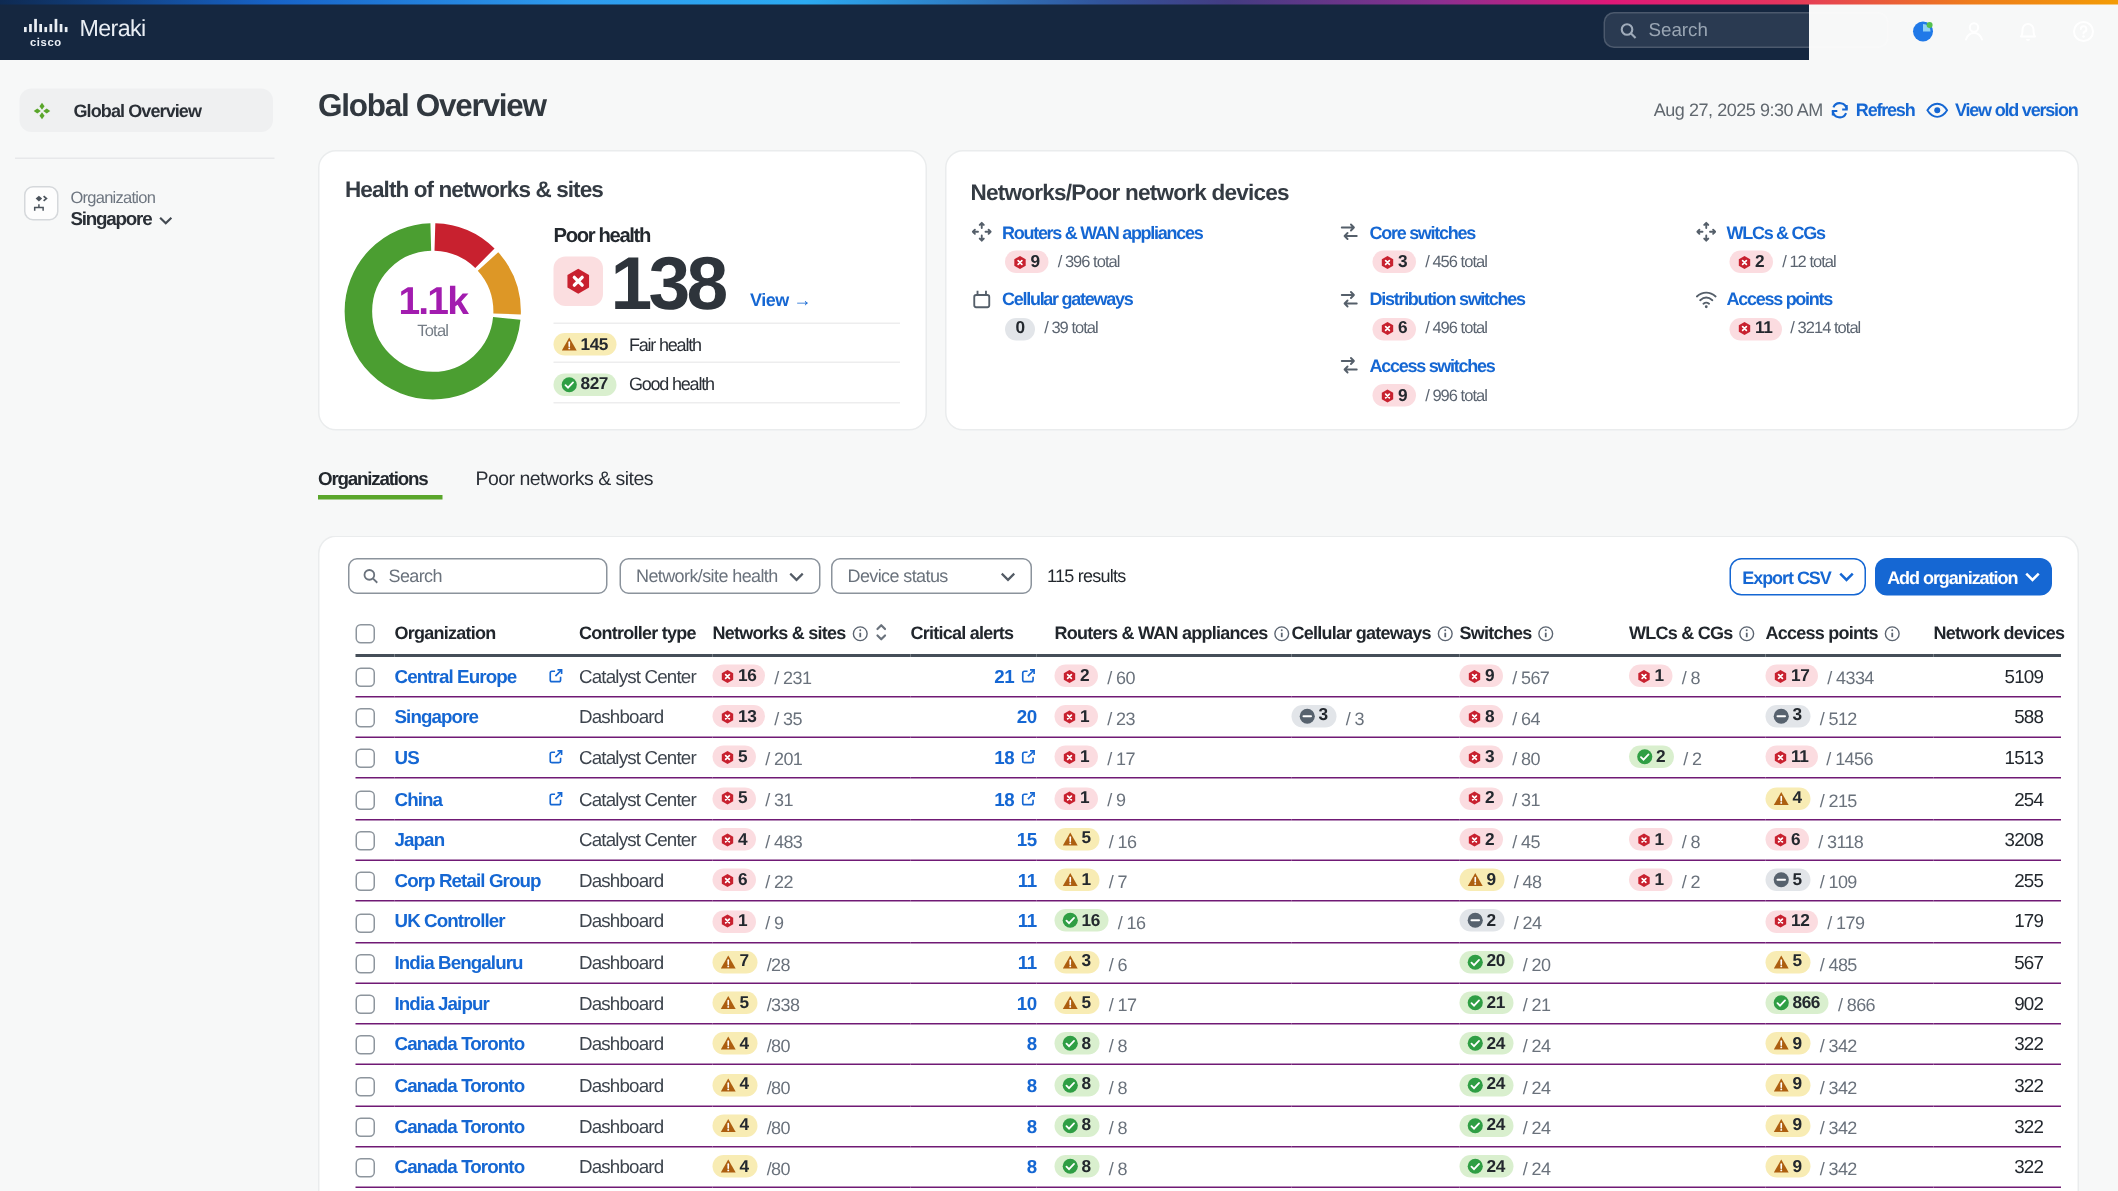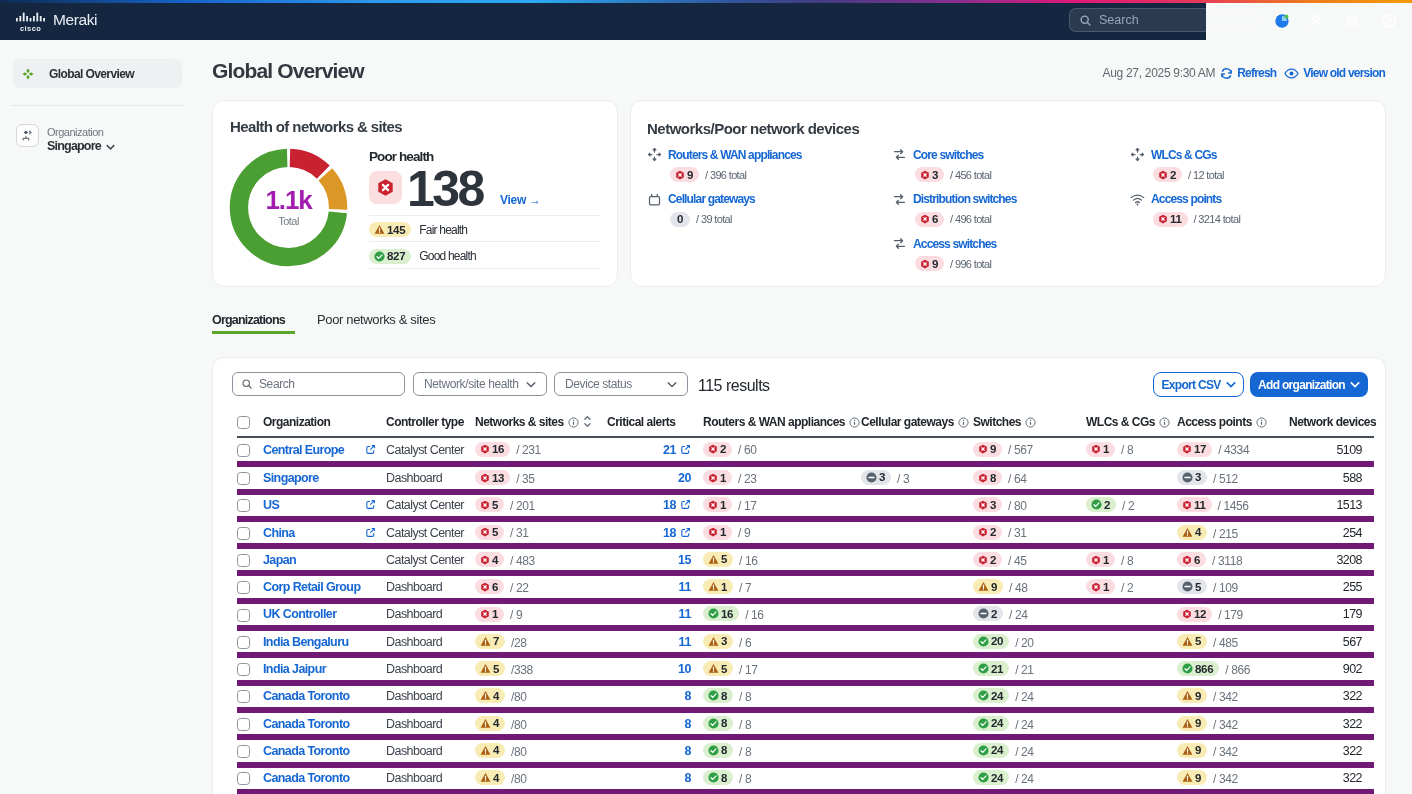--- a/index.html
+++ b/index.html
@@ -69,34 +69,34 @@
 #tab1 { font-weight:bold; border-bottom:3px solid #5aa62b; padding-right:10px; font-size:12.5px; letter-spacing:-0.8px; }
 #tab2 { margin-left:22px; color:#2a2f36; font-size:13px; letter-spacing:-0.35px; }
 
 
 #tcard { position:absolute; left:212px; top:357px; width:1174px; height:437px; background:#fff; border:1px solid #eaeced; border-radius:12px 12px 0 0; border-bottom:none; }
 #controls { position:absolute; left:232px; top:372px; height:24px; }
 .inputbox { position:absolute; top:0; height:24px; border:1.5px solid #8b939c; border-radius:6px; background:#fff; display:flex; align-items:center; font-size:12px; color:#6a727c; white-space:nowrap; letter-spacing:-0.4px; }
 #srch { left:0; width:173px; padding-left:8px; gap:6px; }
 #sel1 { left:181px; width:134px; padding:0 10px; justify-content:space-between; }
 #sel2 { left:322px; width:134px; padding:0 10px; justify-content:space-between; }
-#results { position:absolute; left:466px; top:5px; font-size:16px; color:#23282e; white-space:nowrap; letter-spacing:-0.5px; }
+#results { position:absolute; left:466px; top:5px; font-size:12px; color:#23282e; white-space:nowrap; letter-spacing:-0.5px; }
 #btn-export { position:absolute; left:1153px; top:372px; width:91px; white-space:nowrap; height:25px; border:1.5px solid #1567d3; border-radius:8px; background:#fff;
   display:flex; align-items:center; justify-content:center; gap:5px; font-size:12px; font-weight:bold; color:#1567d3; letter-spacing:-0.7px; }
 #btn-add { position:absolute; left:1250px; top:372px; width:118px; white-space:nowrap; font-size:12.5px; height:25px; border-radius:8px; background:#1567d3;
   display:flex; align-items:center; justify-content:center; gap:5px; font-size:12px; font-weight:bold; color:#fff; letter-spacing:-0.7px; }
 
 table { position:absolute; left:237px; top:407px; border-collapse:collapse; table-layout:fixed; width:1137px; }
 col.c-chk{width:26px} col.c-org{width:123px} col.c-ctl{width:89px} col.c-net{width:132px} col.c-cri{width:84px}
 col.c-rtr{width:170px} col.c-cel{width:112px} col.c-swi{width:113px} col.c-wlc{width:91px} col.c-aps{width:112px} col.c-dev{width:85px}
 th { font-size:12px; font-weight:bold; color:#21262c; text-align:left; height:30px; vertical-align:middle; padding:0; white-space:nowrap; letter-spacing:-0.5px; }
 th.r { text-align:center; }
 thead tr { border-bottom:2.5px solid #454e58; }
 td { font-size:12.5px; color:#3d444d; height:27.3px; vertical-align:middle; padding:0; white-space:nowrap; letter-spacing:-0.55px; }
-tbody tr { border-bottom:6px solid #701a75; }
+tbody tr { border-bottom:1px solid #701a75; }
 td.r { text-align:right; }
 .orgl { color:#1567d3; font-weight:bold; font-size:12.5px; letter-spacing:-0.6px; }
 .crit { color:#1567d3; font-weight:bold; font-size:12.5px; letter-spacing:-0.4px; }
 .pd { padding-left:12px; }
 td .slash { color:#6a727c; font-size:12px; margin-left:6px; letter-spacing:-0.4px; }
 .chk { width:13px; height:13px; border:1.6px solid #8d959d; border-radius:3.5px; background:#fff; }
 .extic { margin-left:4px; vertical-align:-1px; }
 .infic { margin-left:4px; vertical-align:-2px; }
 </style>
 </head>

